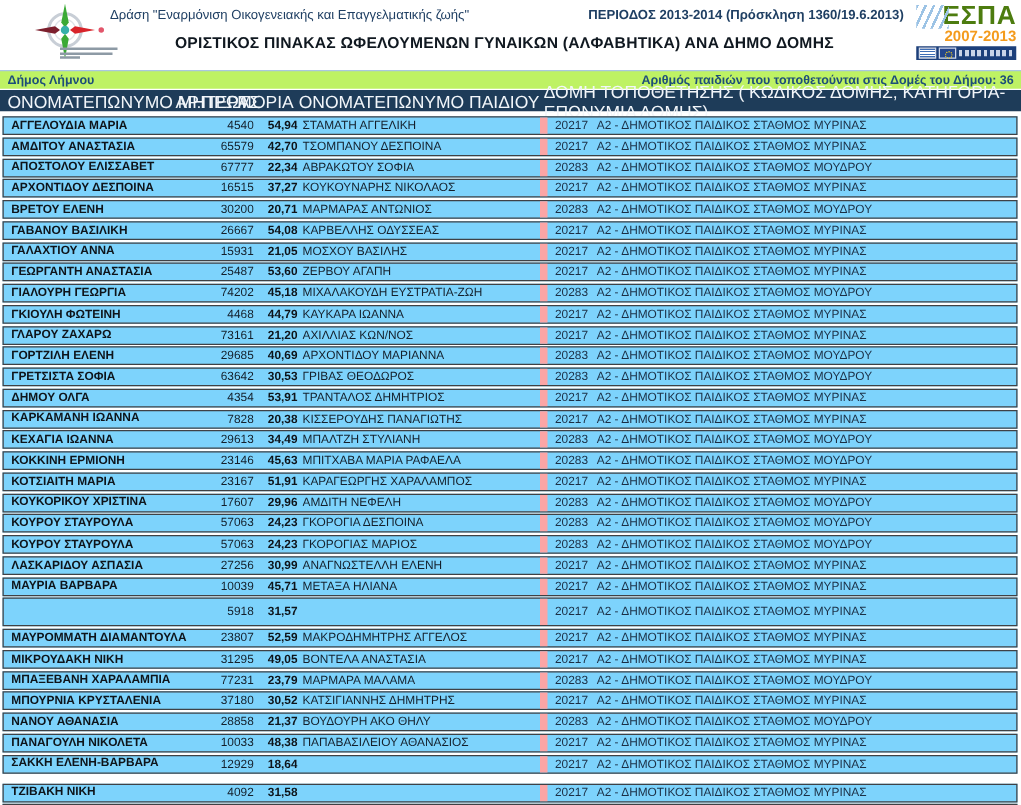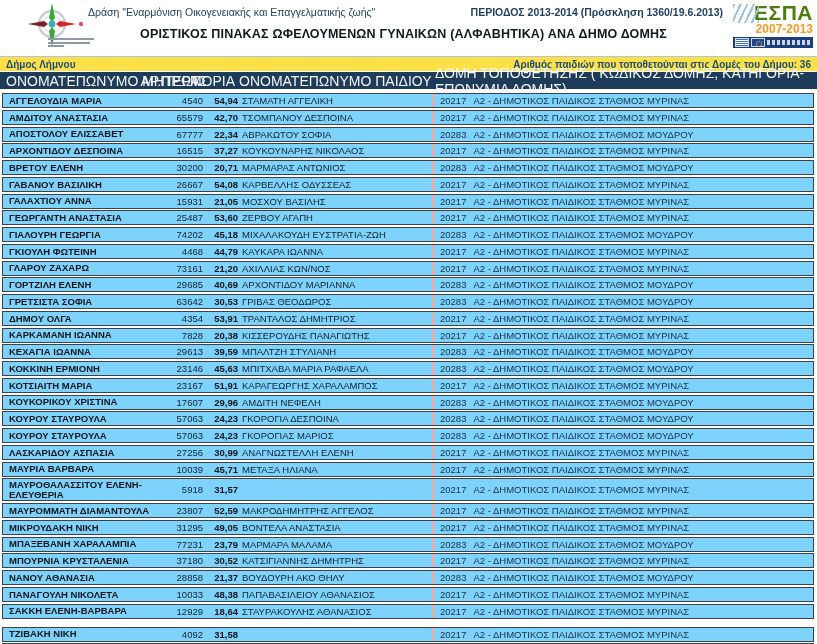--- a/index.html
+++ b/index.html
@@ -28,21 +28,21 @@
   .flag-eu::after{content:"";position:absolute;left:3.5px;top:1.5px;width:4px;height:4px;
     border:1px dotted #ffd617;border-radius:50%;}
   .espa-bar-text{flex:1;height:5px;
     background:repeating-linear-gradient(90deg,#e8eefb 0 3px,transparent 3px 5px);opacity:.85;}
 
   
   .logo-caption{position:absolute;left:48px;top:38px;}
   .logo-caption div{background:#8d9aa5;margin-bottom:1.5px;}
 
   
-  .band{position:absolute;left:0;right:0;top:56px;height:15px;background:#fde047;
+  .band{position:absolute;left:0;right:0;top:56px;height:15px;background:#bef264;
         border-top:1px solid #aac7df;display:flex;align-items:center;justify-content:space-between;
         padding:0 6px;box-sizing:border-box;}
   .band span{font-size:10px;font-weight:bold;color:#1d4e79;}
 
   
   .thead{position:absolute;left:0;right:0;top:72px;height:17px;background:#1e3c59;color:#f2f6fa;}
   .thead .hcell{position:absolute;top:0;bottom:0;display:flex;align-items:center;font-size:14px;}
   .h-mother{left:6px;}
   .h-prot{left:128px;width:74px;justify-content:flex-end;}
   .h-points{left:205px;width:30px;justify-content:flex-end;}
@@ -53,21 +53,21 @@
   .tbody{position:absolute;left:2px;right:3px;top:93px;}
   .row{position:relative;height:13px;margin-bottom:1.75px;border:1px solid #3f4145;background:#7dd3fc;}
   .row.tall{height:21px;}
   .row.gap{margin-top:8px;}
   .cell{position:absolute;top:0;bottom:0;display:flex;align-items:center;font-size:9.5px;
         white-space:nowrap;overflow:hidden;}
   .c-mother{left:6px;width:152px;font-weight:bold;white-space:normal;line-height:9.5px;color:#0e141a;}
   .c-prot{left:128px;width:72px;justify-content:flex-end;}
   .c-points{left:205px;width:30px;justify-content:flex-end;font-weight:bold;color:#0e141a;}
   .c-child{left:239px;width:185px;}
-  .c-dom{left:429px;right:0;border-left:2px solid #fca5a5;padding-left:6px;color:#1b2f45;align-items:center;}
+  .c-dom{left:429px;right:0;border-left:6px solid #fca5a5;padding-left:6px;color:#1b2f45;align-items:center;}
   .c-dom .code{margin-right:7px;}
 </style>
 </head>
 <body>
 
 <div class="page">
 
   <svg class="compass" viewBox="0 0 92 50">
     <circle cx="28" cy="22" r="13" fill="none" stroke="#c8ced6" stroke-width="2.5"></circle>
     <circle cx="28" cy="22" r="8.5" fill="#ffffff" stroke="#dfe3e8" stroke-width="1"></circle>
@@ -261,21 +261,21 @@
         <div class="cell c-points">20,38</div>
         <div class="cell c-child">ΚΙΣΣΕΡΟΥΔΗΣ ΠΑΝΑΓΙΩΤΗΣ</div>
         <div class="cell c-dom">
           <span class="code">20217</span>
           <span>Α2 - ΔΗΜΟΤΙΚΟΣ ΠΑΙΔΙΚΟΣ ΣΤΑΘΜΟΣ ΜΥΡΙΝΑΣ</span>
         </div>
       </div>
       <div class="row">
         <div class="cell c-mother">ΚΕΧΑΓΙΑ ΙΩΑΝΝΑ</div>
         <div class="cell c-prot">29613</div>
-        <div class="cell c-points">39,59</div>
+        <div class="cell c-points">34,49</div>
         <div class="cell c-child">ΜΠΑΛΤΖΗ ΣΤΥΛΙΑΝΗ</div>
         <div class="cell c-dom">
           <span class="code">20283</span>
           <span>Α2 - ΔΗΜΟΤΙΚΟΣ ΠΑΙΔΙΚΟΣ ΣΤΑΘΜΟΣ ΜΟΥΔΡΟΥ</span>
         </div>
       </div>
       <div class="row">
         <div class="cell c-mother">ΚΟΚΚΙΝΗ ΕΡΜΙΟΝΗ</div>
         <div class="cell c-prot">23146</div>
         <div class="cell c-points">45,63</div>
@@ -339,21 +339,20 @@
         <div class="cell c-mother">ΜΑΥΡΙΑ ΒΑΡΒΑΡΑ</div>
         <div class="cell c-prot">10039</div>
         <div class="cell c-points">45,71</div>
         <div class="cell c-child">ΜΕΤΑΞΑ ΗΛΙΑΝΑ</div>
         <div class="cell c-dom">
           <span class="code">20217</span>
           <span>Α2 - ΔΗΜΟΤΙΚΟΣ ΠΑΙΔΙΚΟΣ ΣΤΑΘΜΟΣ ΜΥΡΙΝΑΣ</span>
         </div>
       </div>
       <div class="row tall">
-        <div class="cell c-mother">ΜΑΥΡΟΘΑΛΑΣΣΙΤΟΥ ΕΛΕΝΗ-ΕΛΕΥΘΕΡΙΑ</div>
         <div class="cell c-prot">5918</div>
         <div class="cell c-points">31,57</div>
         <div class="cell c-dom">
           <span class="code">20217</span>
           <span>Α2 - ΔΗΜΟΤΙΚΟΣ ΠΑΙΔΙΚΟΣ ΣΤΑΘΜΟΣ ΜΥΡΙΝΑΣ</span>
         </div>
       </div>
       <div class="row">
         <div class="cell c-mother">ΜΑΥΡΟΜΜΑΤΗ ΔΙΑΜΑΝΤΟΥΛΑ</div>
         <div class="cell c-prot">23807</div>
@@ -411,21 +410,20 @@
         <div class="cell c-child">ΠΑΠΑΒΑΣΙΛΕΙΟΥ ΑΘΑΝΑΣΙΟΣ</div>
         <div class="cell c-dom">
           <span class="code">20217</span>
           <span>Α2 - ΔΗΜΟΤΙΚΟΣ ΠΑΙΔΙΚΟΣ ΣΤΑΘΜΟΣ ΜΥΡΙΝΑΣ</span>
         </div>
       </div>
       <div class="row">
         <div class="cell c-mother">ΣΑΚΚΗ ΕΛΕΝΗ-ΒΑΡΒΑΡΑ</div>
         <div class="cell c-prot">12929</div>
         <div class="cell c-points">18,64</div>
-        <div class="cell c-child">ΣΤΑΥΡΑΚΟΥΛΗΣ ΑΘΑΝΑΣΙΟΣ</div>
         <div class="cell c-dom">
           <span class="code">20217</span>
           <span>Α2 - ΔΗΜΟΤΙΚΟΣ ΠΑΙΔΙΚΟΣ ΣΤΑΘΜΟΣ ΜΥΡΙΝΑΣ</span>
         </div>
       </div>
       <div class="row gap">
         <div class="cell c-mother">ΤΖΙΒΑΚΗ ΝΙΚΗ</div>
         <div class="cell c-prot">4092</div>
         <div class="cell c-points">31,58</div>
         <div class="cell c-dom">

